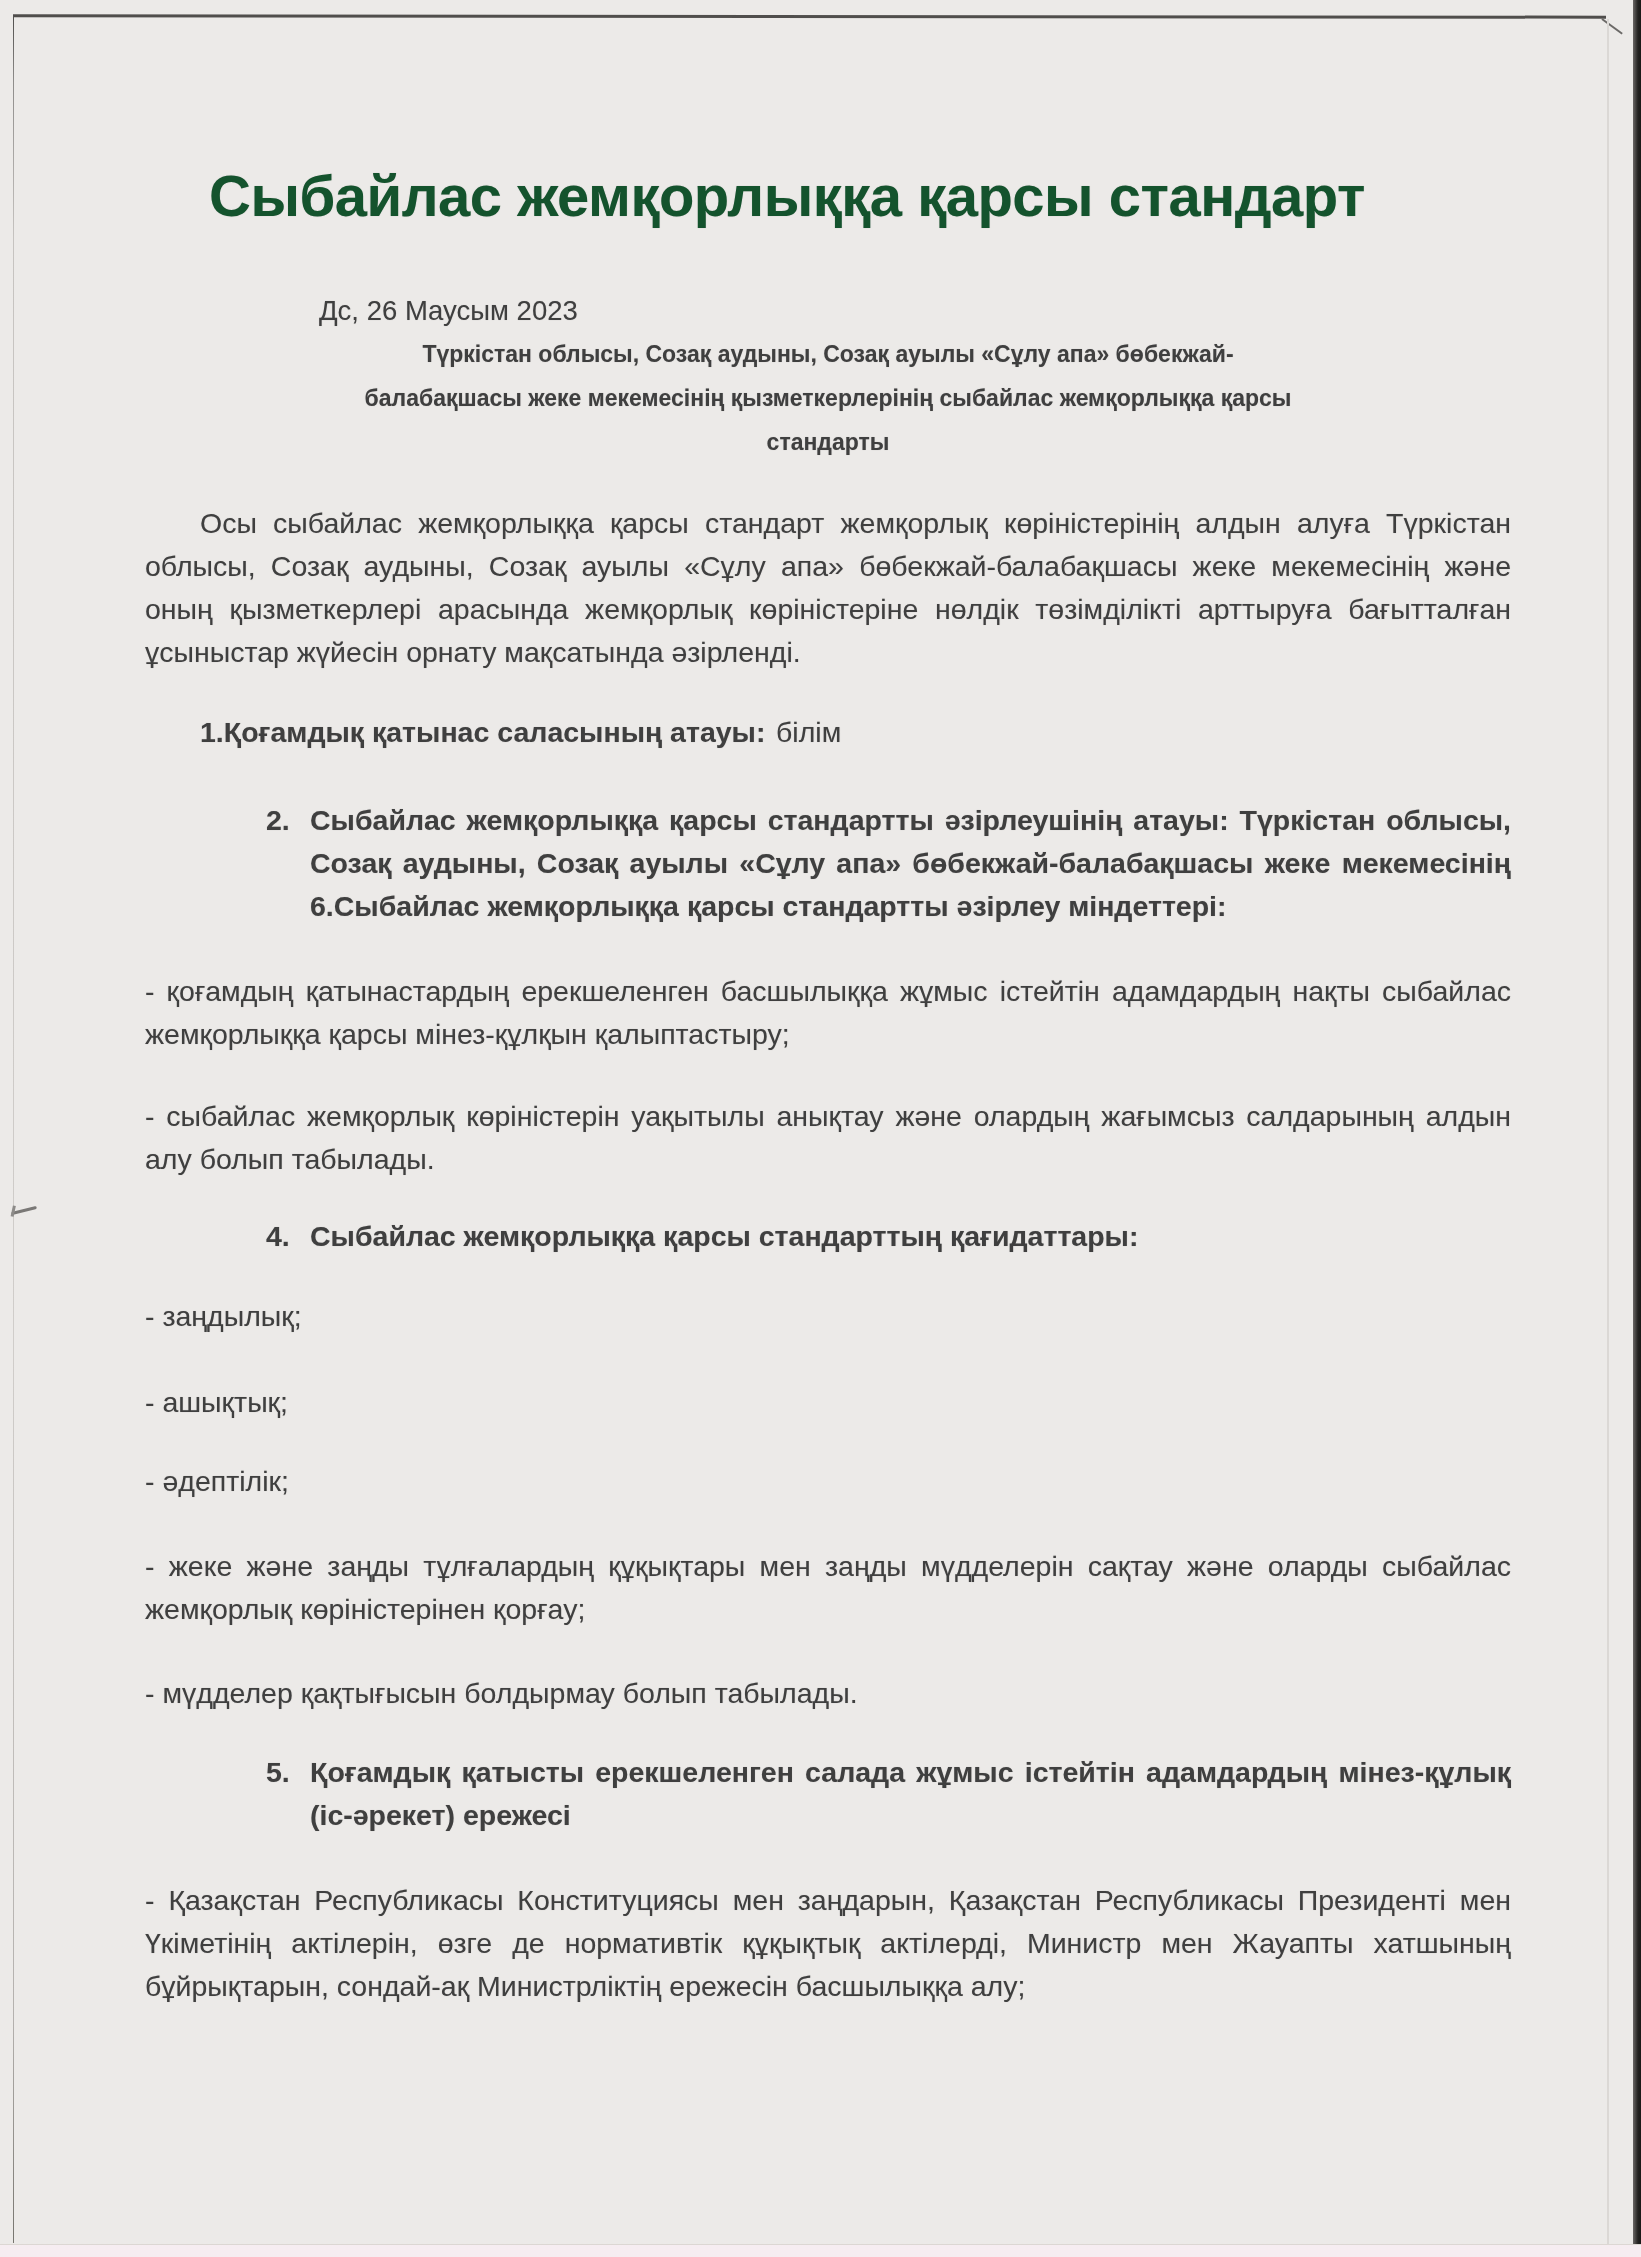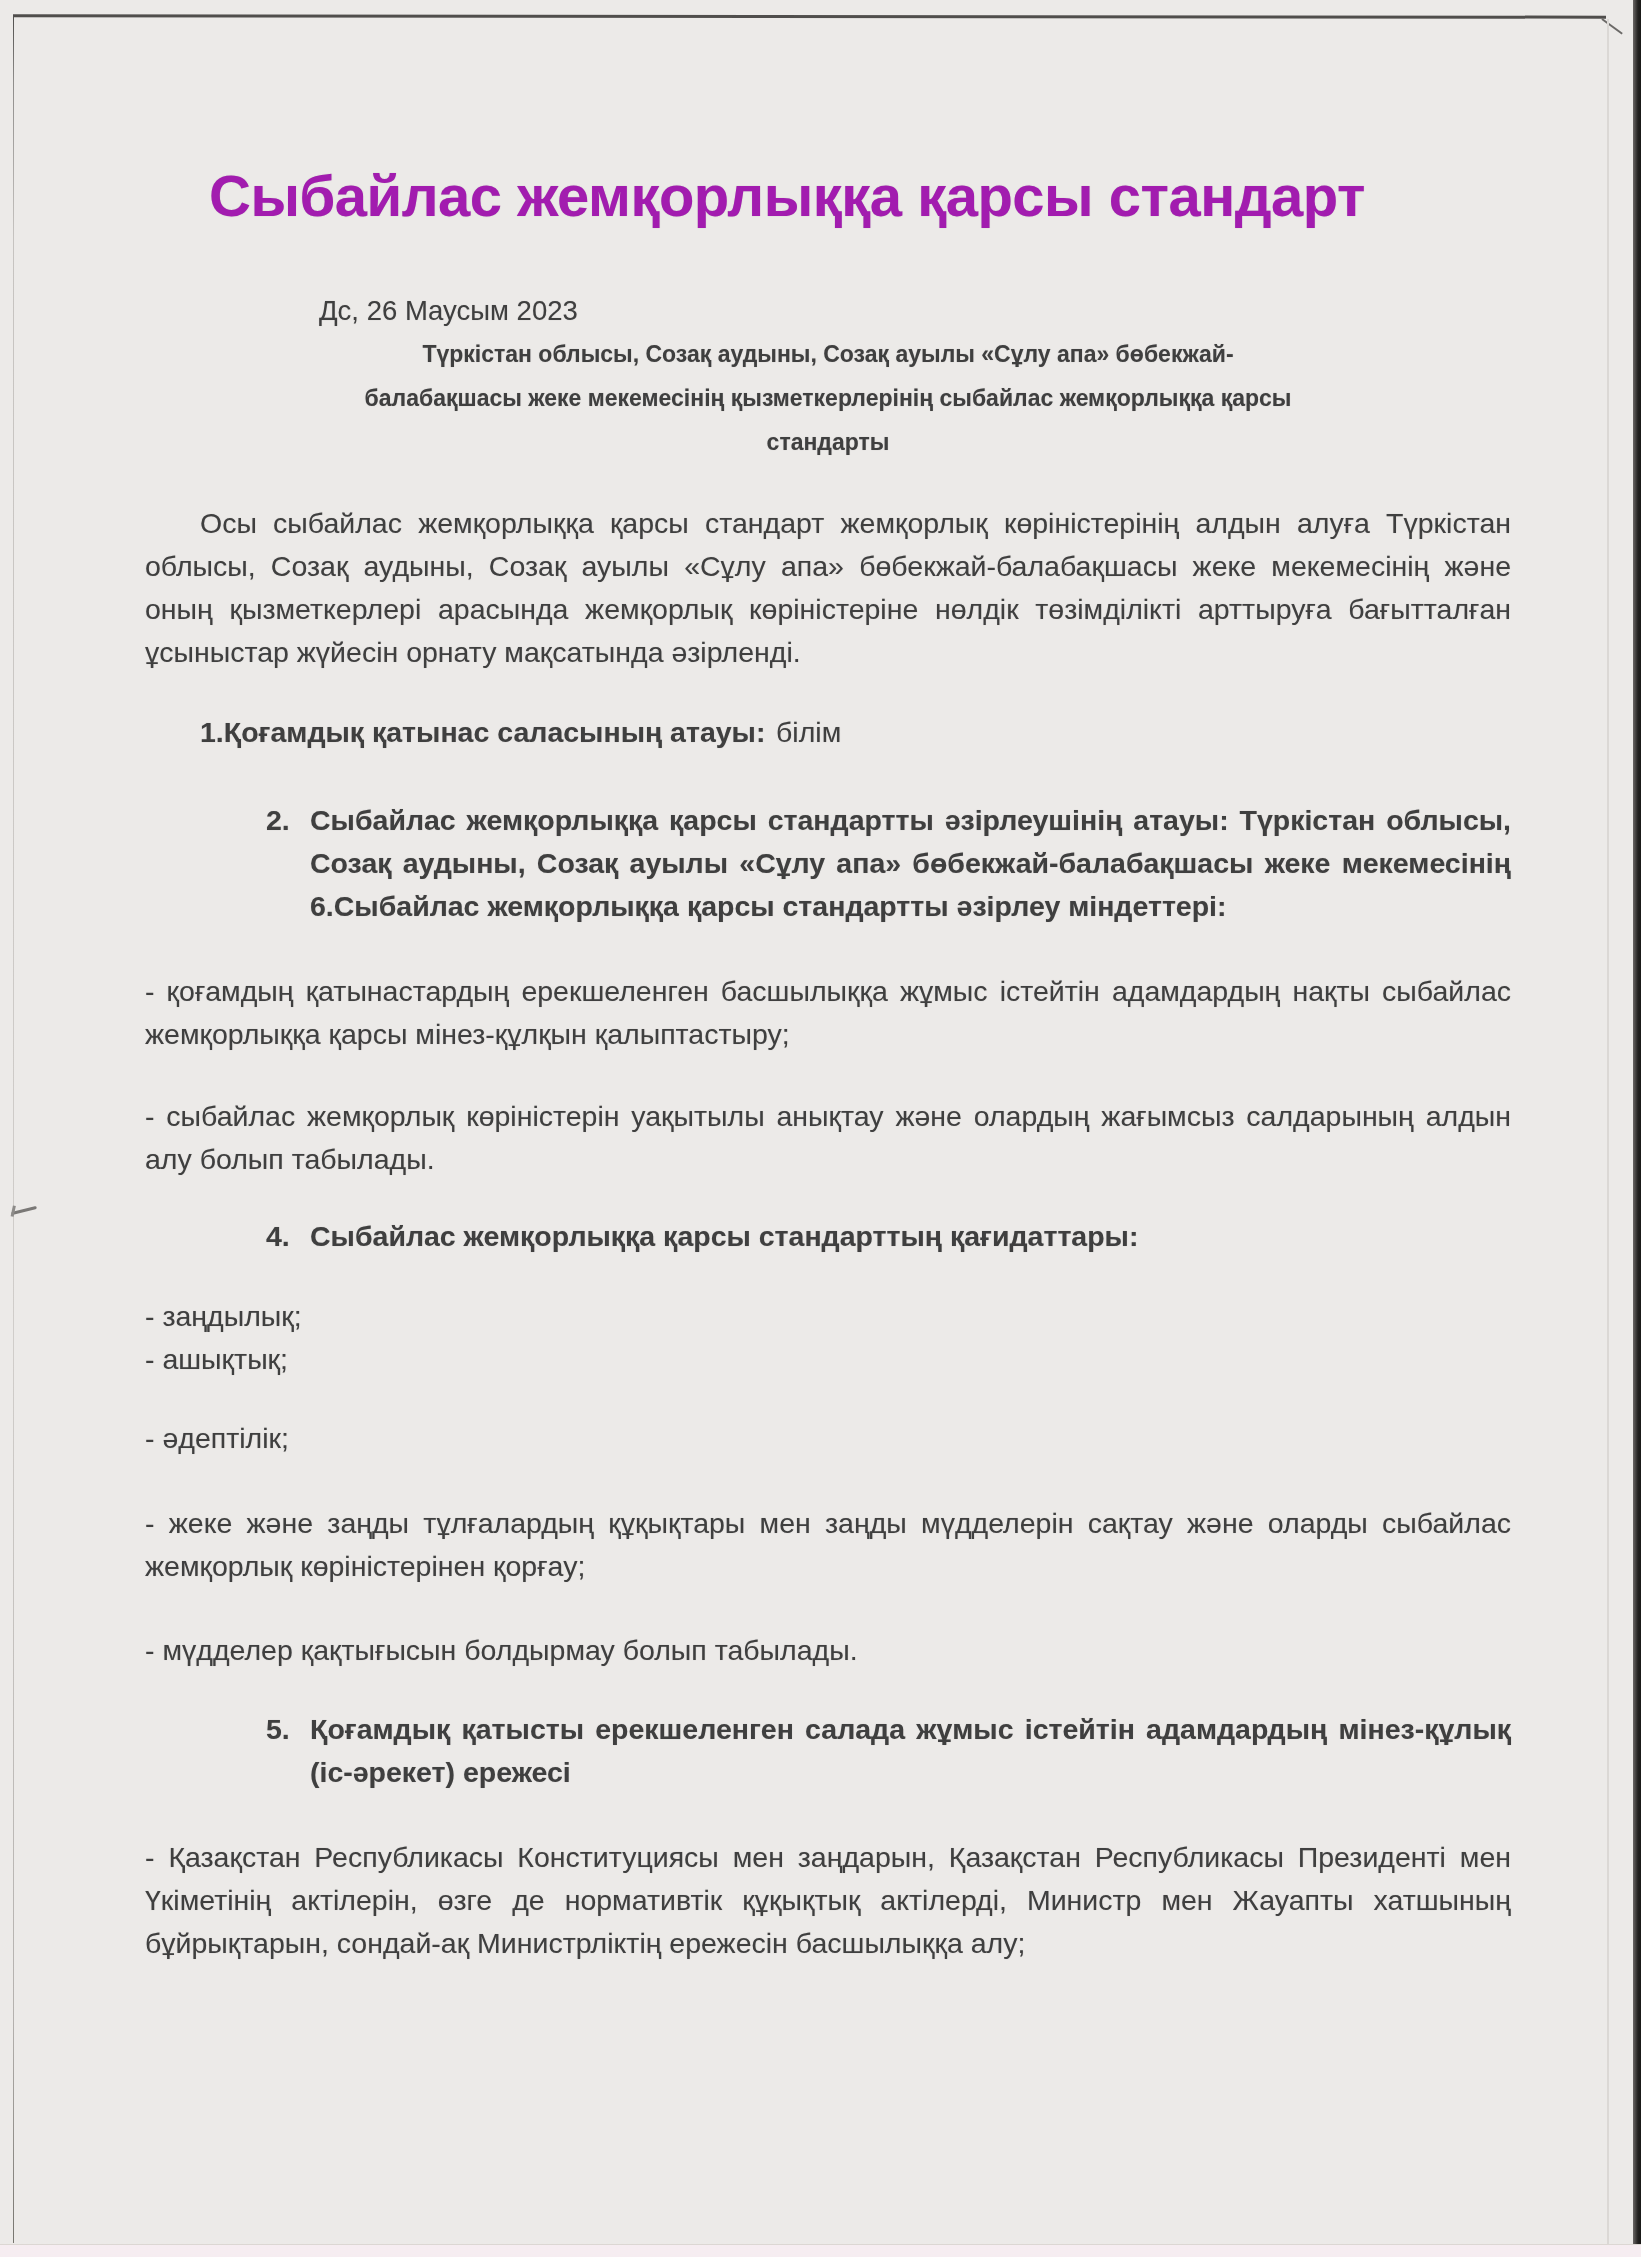--- a/index.html
+++ b/index.html
@@ -29,34 +29,34 @@
   .pen-mark::before { content:""; position:absolute; left:1px; top:-5.8px; width:2.9px; height:10.6px;
     background:#8d8b89; transform:rotate(26deg); }
 
   
   .doc {
     position:absolute; left:145px; top:0; width:1366px;
     font-size:28.5px; line-height:43px; color:var(--ink);
     text-shadow:0 0 1px rgba(70,70,70,.28);
   }
   .title { font-size:58px; line-height:64px; font-weight:700; letter-spacing:-0.5px;
-    margin:164px 0 0 64px; color:#a21caf; }
+    margin:164px 0 0 64px; color:#14532d; }
   .date { margin:61px 0 0 174px; font-size:27.5px; line-height:43px; }
   .subtitle { margin:0; font-weight:700; font-size:23px; line-height:44px; text-align:center; }
   .subtitle .line { display:block; }
   .para { margin:0; text-align:justify; }
   .indent57 { text-indent:55px; }
   .b { font-weight:700; }
   .label-gap { margin-right:10.6px; }
   .numitem { display:flex; margin-left:121px; font-weight:700; }
   .numitem .num { flex:0 0 44px; }
   .numitem .txt { flex:1 1 auto; text-align:justify; }
   .mt35{margin-top:34px} .mt37{margin-top:36px} .mt38{margin-top:37px}
   .mt39{margin-top:38px} .mt40{margin-top:39px} .mt42{margin-top:41px}
-  .mt43{margin-top:42px} .mt45{} .mt47{margin-top:45px}
+  .mt43{margin-top:42px} .mt45{margin-top:43px} .mt47{margin-top:45px}
 </style>
 </head>
 <body>
 
 <div class="page">
 
   <div class="edge-top"></div>
   <div class="edge-top-bend"></div>
   <div class="edge-left"></div>
   <div class="edge-right-faint"></div>

